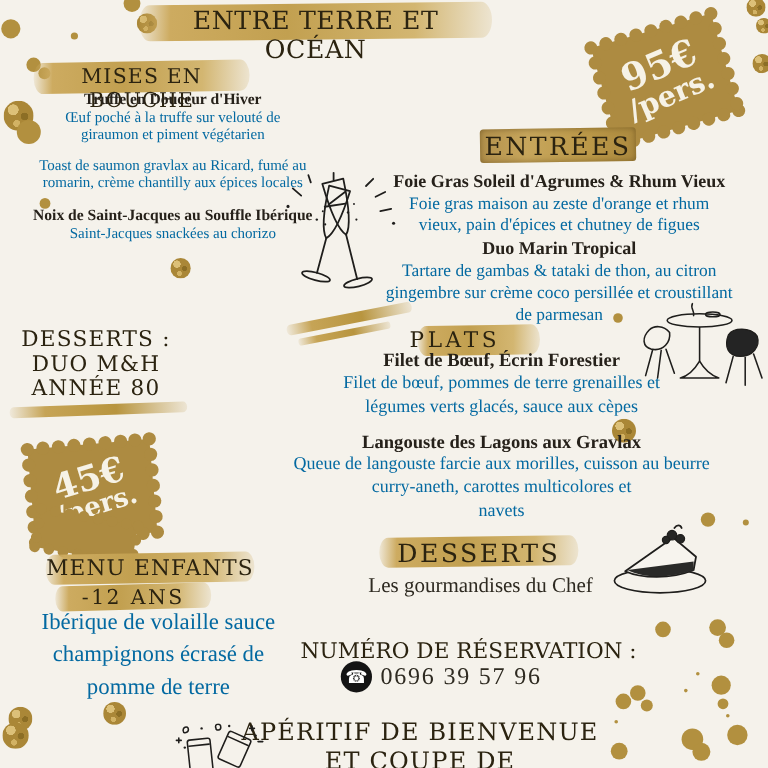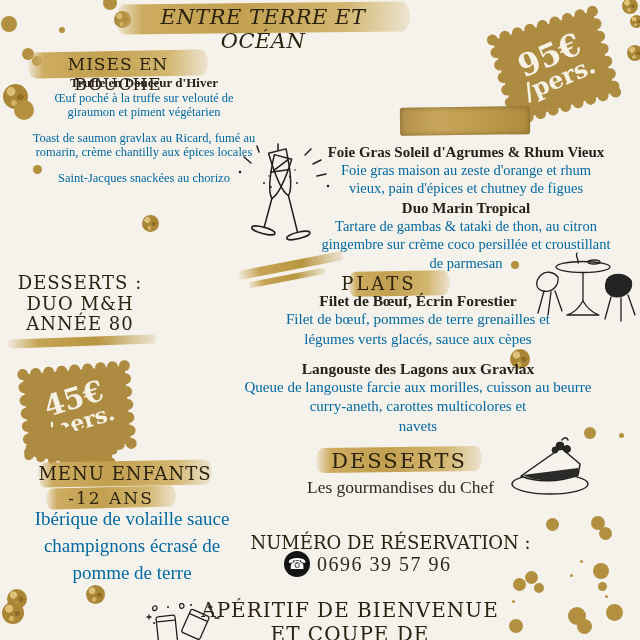--- a/index.html
+++ b/index.html
@@ -86,21 +86,21 @@
   <div class="dot" style="left:509px;top:619px;width:14px;height:14px;"></div>
   <div class="dot" style="left:580px;top:560px;width:3px;height:3px;"></div>
   <div class="dot" style="left:570px;top:574px;width:3px;height:3px;"></div>
   <div class="dot" style="left:605px;top:595px;width:3px;height:3px;"></div>
   <div class="dot" style="left:512px;top:600px;width:3px;height:3px;"></div>
   <div class="dot glitter" style="left:7px;top:589px;width:20px;height:20px;"></div>
   <div class="dot glitter" style="left:2px;top:602px;width:22px;height:22px;"></div>
   <div class="dot glitter" style="left:86px;top:585px;width:19px;height:19px;"></div>
 
   <div class="brush" style="left:116px;top:3px;width:294px;height:30px;transform:rotate(-.6deg);"></div>
-  <div class="abs deco center" style="left:116px;top:5px;width:294px;font-size:21px;letter-spacing:.5px;font-style:italic;">ENTRE TERRE ET OCÉAN</div>
+  <div class="abs deco center" style="left:116px;top:5px;width:294px;font-size:21px;letter-spacing:.5px;">ENTRE TERRE ET OCÉAN</div>
 
   <div class="stamp" style="left:492px;top:14px;width:124px;height:104px;transform:rotate(-16deg);">
     <svg width="124" height="104" viewBox="0 0 124 104">
       <g fill="#ad8b41">
         <rect x="10" y="10" width="104" height="84" rx="3"></rect>
         <circle cx="10" cy="10" r="5.5"></circle>
           <circle cx="23" cy="10" r="5.5"></circle>
           <circle cx="36" cy="10" r="5.5"></circle>
           <circle cx="49" cy="10" r="5.5"></circle>
           <circle cx="62" cy="10" r="5.5"></circle>
@@ -144,20 +144,21 @@
     <div style="margin-bottom:11px;">
       <div class="name" style="font-size:13px;">Truffe en Douceur d'Hiver</div>
       <div class="desc" style="font-size:12.5px;line-height:1.15;">Œuf poché à la truffe sur velouté de
 giraumon et piment végétarien</div>
     </div>
     <div style="margin-bottom:11px;">
       <div class="desc" style="font-size:12.5px;line-height:1.15;">Toast de saumon gravlax au Ricard, fumé au
 romarin, crème chantilly aux épices locales</div>
     </div>
     <div>
+      <div class="name" style="font-size:13px;">Noix de Saint-Jacques au Souffle Ibérique</div>
       <div class="desc" style="font-size:12.5px;line-height:1.15;">Saint-Jacques snackées au chorizo</div>
     </div>
   </div>
 
   <svg class="abs" style="left:226px;top:143px;" width="108" height="122" viewBox="0 0 108 122">
     <g class="sketch">
       <g transform="rotate(15 42 70)">
         <path d="M33 12 C34 36 37 50 42 55 C47 50 50 36 51 12 Z"></path>
         <path d="M34 30 L50 23"></path>
         <line x1="42" y1="55" x2="42" y2="85"></line>
@@ -185,20 +186,21 @@
         <circle cx="71" cy="40" r=".9"></circle>
       <circle cx="14" cy="29" r="1.3"></circle>
         <circle cx="102" cy="43" r="1.3"></circle>
     </g>
   </svg>
 
   <div class="streak" style="left:238px;top:261px;width:106px;height:9px;transform:rotate(-11deg);"></div>
   <div class="streak" style="left:248px;top:275px;width:78px;height:6px;transform:rotate(-11deg);"></div>
 
   <div class="brush tape" style="left:400px;top:107px;width:130px;height:28px;transform:rotate(-.8deg);"></div>
+  <div class="abs deco center" style="left:400px;top:110px;width:130px;font-size:21px;letter-spacing:2px;">ENTRÉES</div>
 
   <div class="abs center" style="left:298px;top:144px;width:336px;">
     <div>
       <div class="name" style="font-size:15px;">Foie Gras Soleil d'Agrumes &amp; Rhum Vieux</div>
       <div class="desc" style="font-size:14.5px;line-height:1.27;">Foie gras maison au zeste d'orange et rhum
 vieux, pain d'épices et chutney de figues</div>
     </div>
     <div style="margin-top:2px;">
       <div class="name" style="font-size:15px;">Duo Marin Tropical</div>
       <div class="desc" style="font-size:14.5px;line-height:1.27;">Tartare de gambas &amp; tataki de thon, au citron

